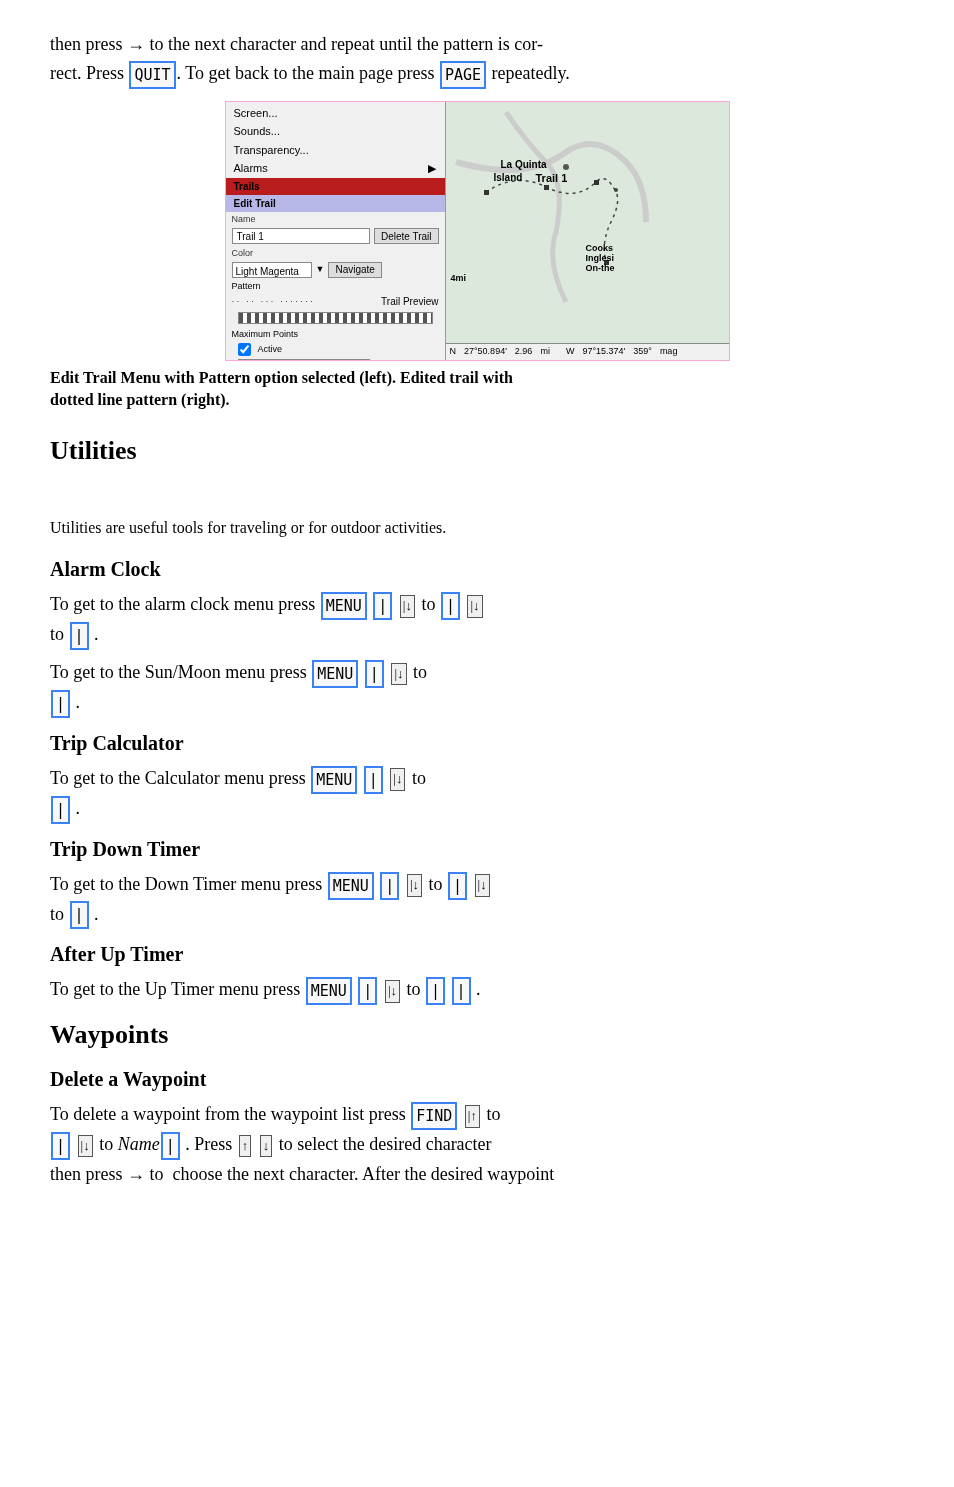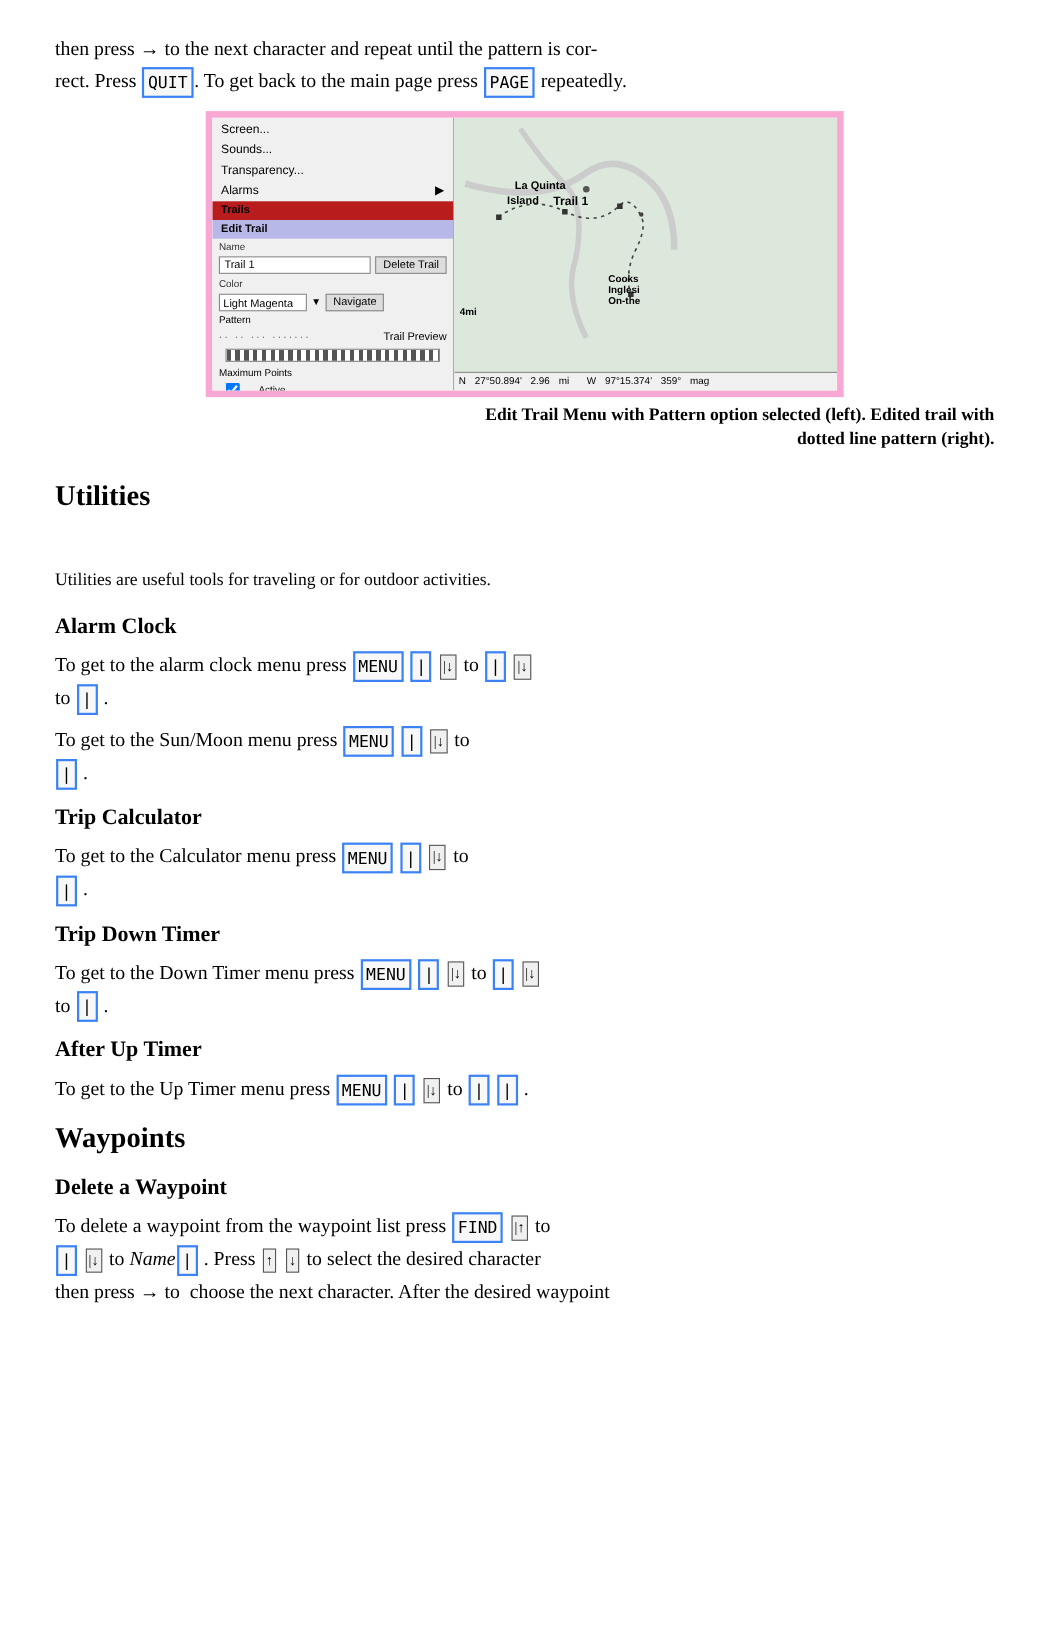--- a/index.html
+++ b/index.html
@@ -17,23 +17,23 @@
       font-size: 18px;
       margin-bottom: 12px;
       line-height: 1.6;
     }
     .screenshot-container {
       display: flex;
       justify-content: center;
       margin: 10px 0 6px 0;
     }
     .screenshot-img {
-      border: 6px solid #f9a8d4;
-      display: flex;
-      width: 580px;
+      border: 1px solid #f9a8d4;
+      display: flex;
+      width: 505px;
       height: 260px;
       overflow: hidden;
     }
     
     .left-panel {
       width: 220px;
       border-right: 1px solid #999;
       background: #f0f0f0;
       font-size: 11px;
       font-family: sans-serif;
@@ -115,21 +115,21 @@
       margin: 2px 6px;
       background: repeating-linear-gradient(90deg, #555 0px, #555 4px, #fff 4px, #fff 8px);
     }
     .left-panel .max-points-row {
       padding: 1px 6px;
       font-size: 9px;
     }
     .left-panel .checkbox-row {
       display: flex;
       align-items: center;
-      gap: 17px;
+      gap: 7px;
       padding: 1px 6px;
       font-size: 9px;
     }
     .right-panel {
       flex: 1;
       background: #e8eee8;
       position: relative;
       overflow: hidden;
     }
     .right-panel-map {
@@ -151,21 +151,21 @@
       left: 0;
       right: 0;
       background: #f0f0f0;
       border-top: 1px solid #888;
       display: flex;
       padding: 1px 4px;
       font-size: 9px;
       gap: 8px;
     }
     .caption-text {
-      text-align: right;
+      text-align: left;
       font-size: 16px;
       font-weight: bold;
       margin: 0 0 20px 0;
       line-height: 1.4;
     }
     h2.section-title {
       font-size: 26px;
       font-weight: bold;
       margin: 10px 0 8px 0;
       font-family: serif;

